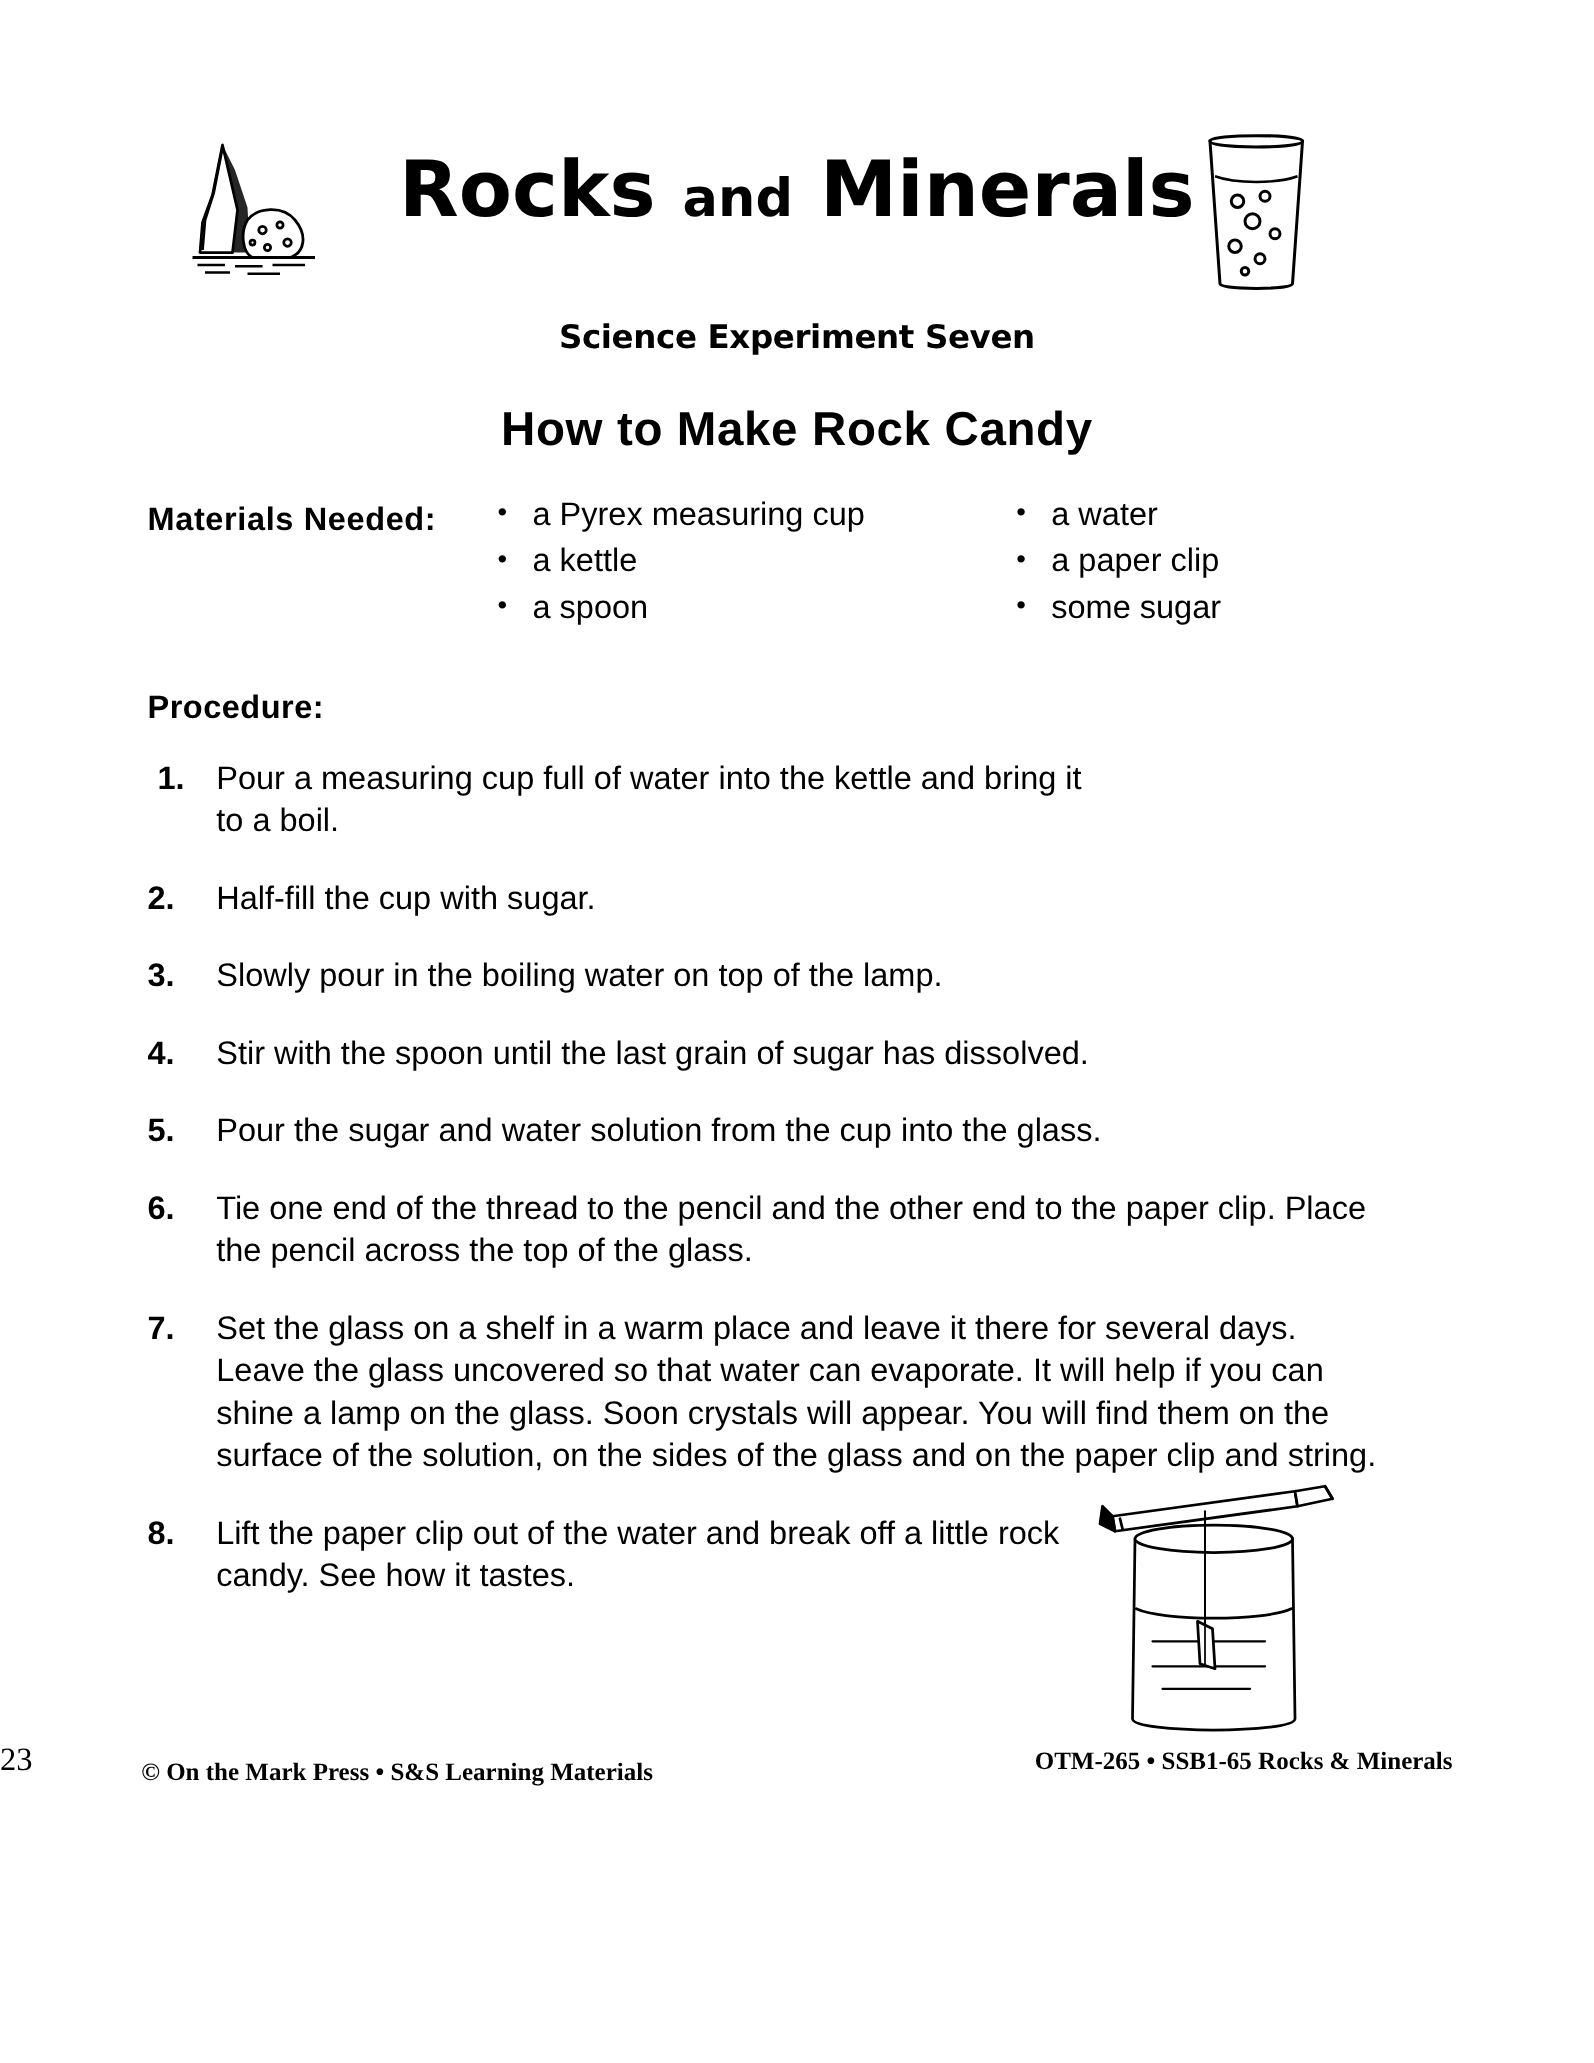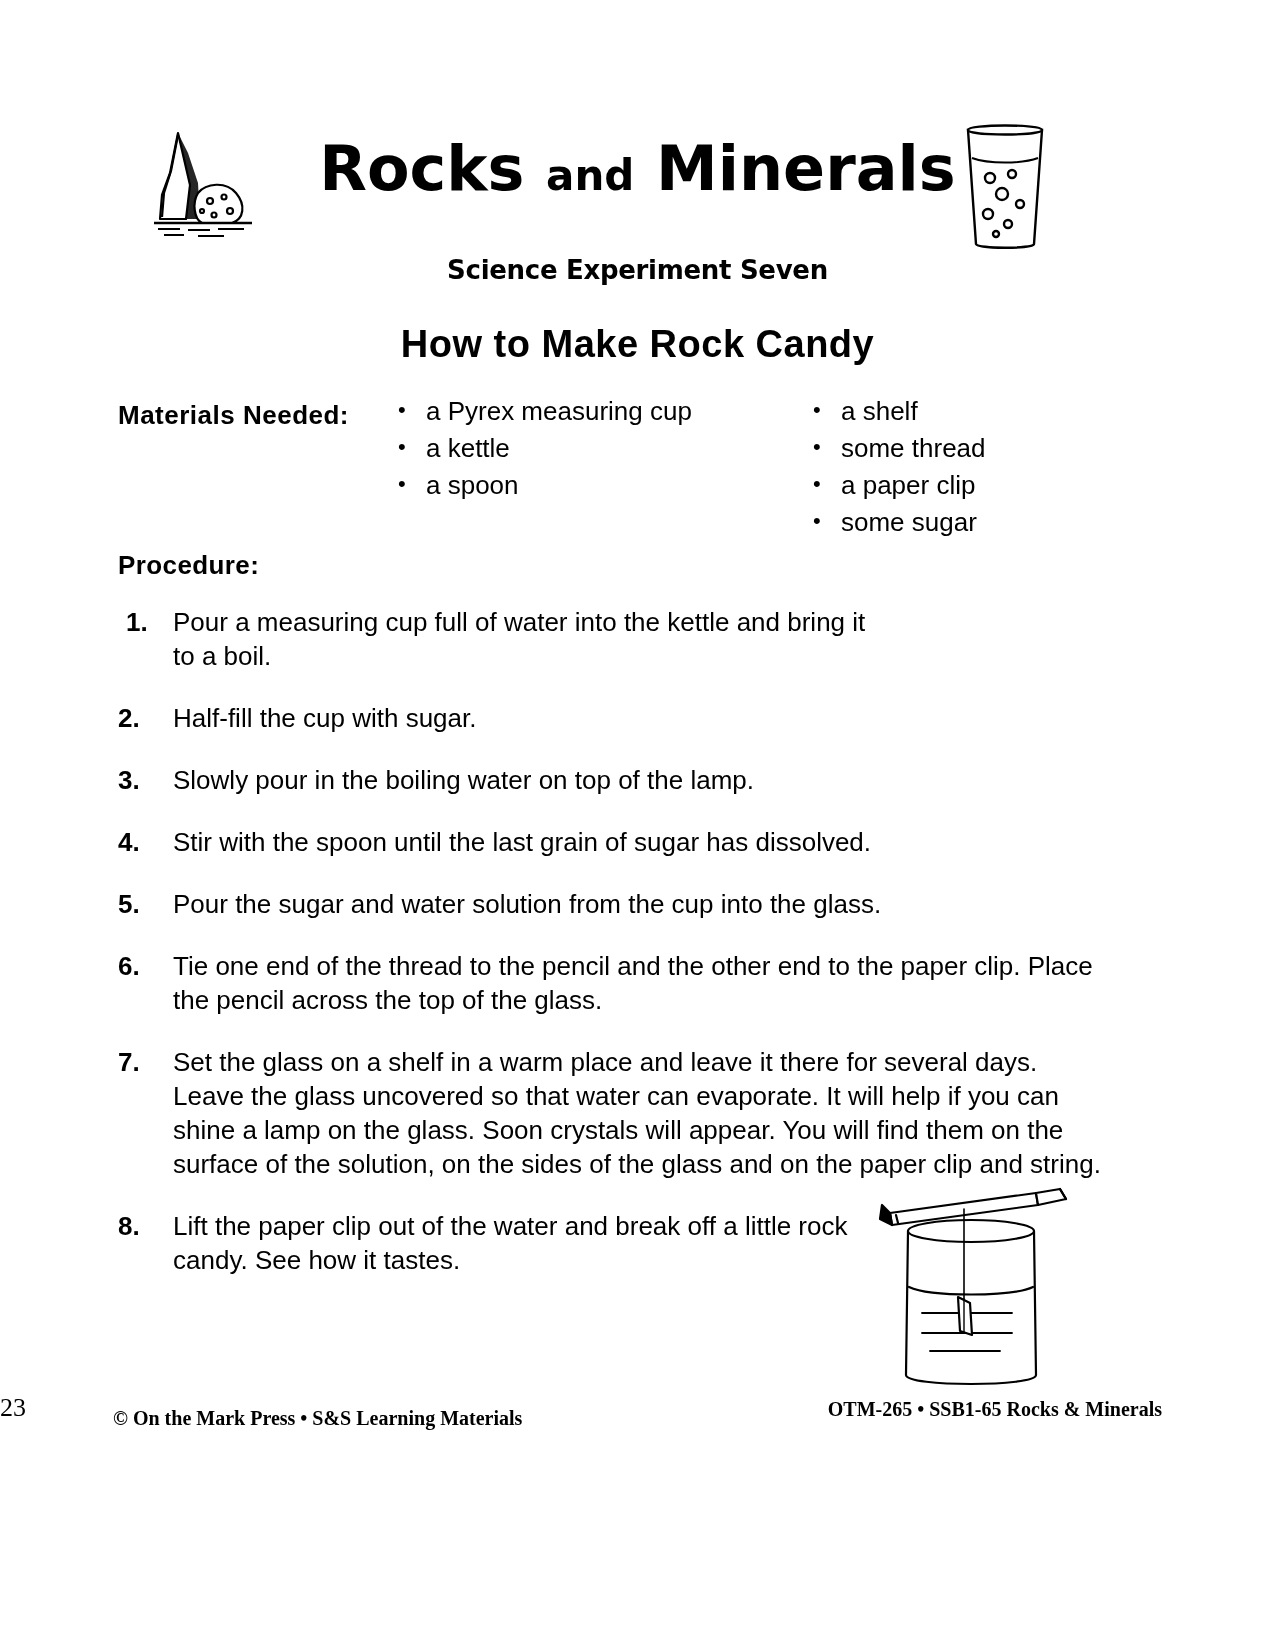--- a/index.html
+++ b/index.html
@@ -18,21 +18,21 @@
   .page {
     position: relative;
     width: 1275px;
     height: 1650px;
     box-sizing: border-box;
   }
 
   
   .header {
     position: absolute;
-    top: 108px;
+    top: 91px;
     left: 0;
     width: 1275px;
     height: 145px;
     text-decoration: underline;
   }
   .rock-icon {
     position: absolute;
     left: 140px;
     top: 15px;
     width: 130px;
@@ -251,22 +251,21 @@
   <div class="materials">
     <div class="materials-label">Materials  Needed:</div>
 
     <div class="materials-col col1">
       <div class="mat-item">a Pyrex measuring cup</div>
       <div class="mat-item">a kettle</div>
       <div class="mat-item">a spoon</div>
     </div>
 
     <div class="materials-col col2">
-      <div class="mat-item">a shelf</div>
-      <div class="mat-item">some thread</div>
+      <div class="mat-item">a water</div>
       <div class="mat-item">a paper clip</div>
       <div class="mat-item">some sugar</div>
     </div>
   </div>
 
   <div class="procedure-label">Procedure:</div>
 
   <div class="steps">
     <div class="step short">
       <span class="step-num">1.</span>

